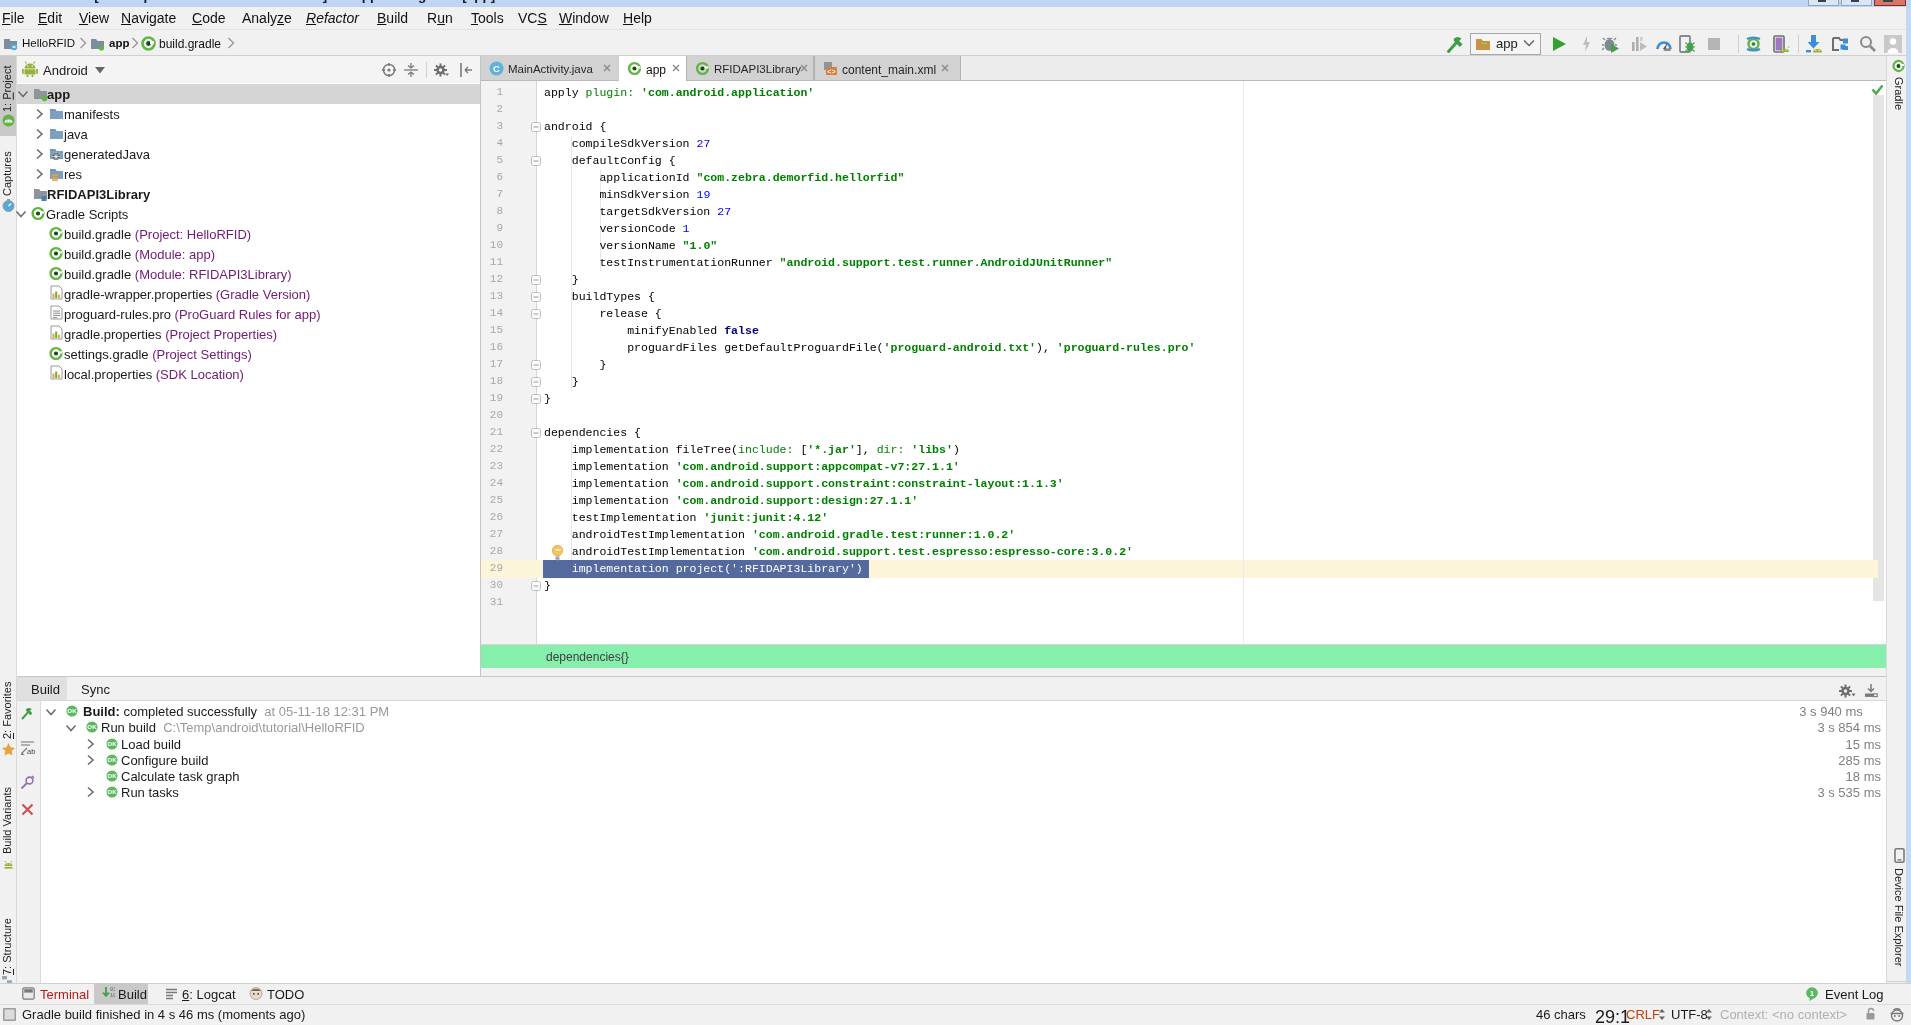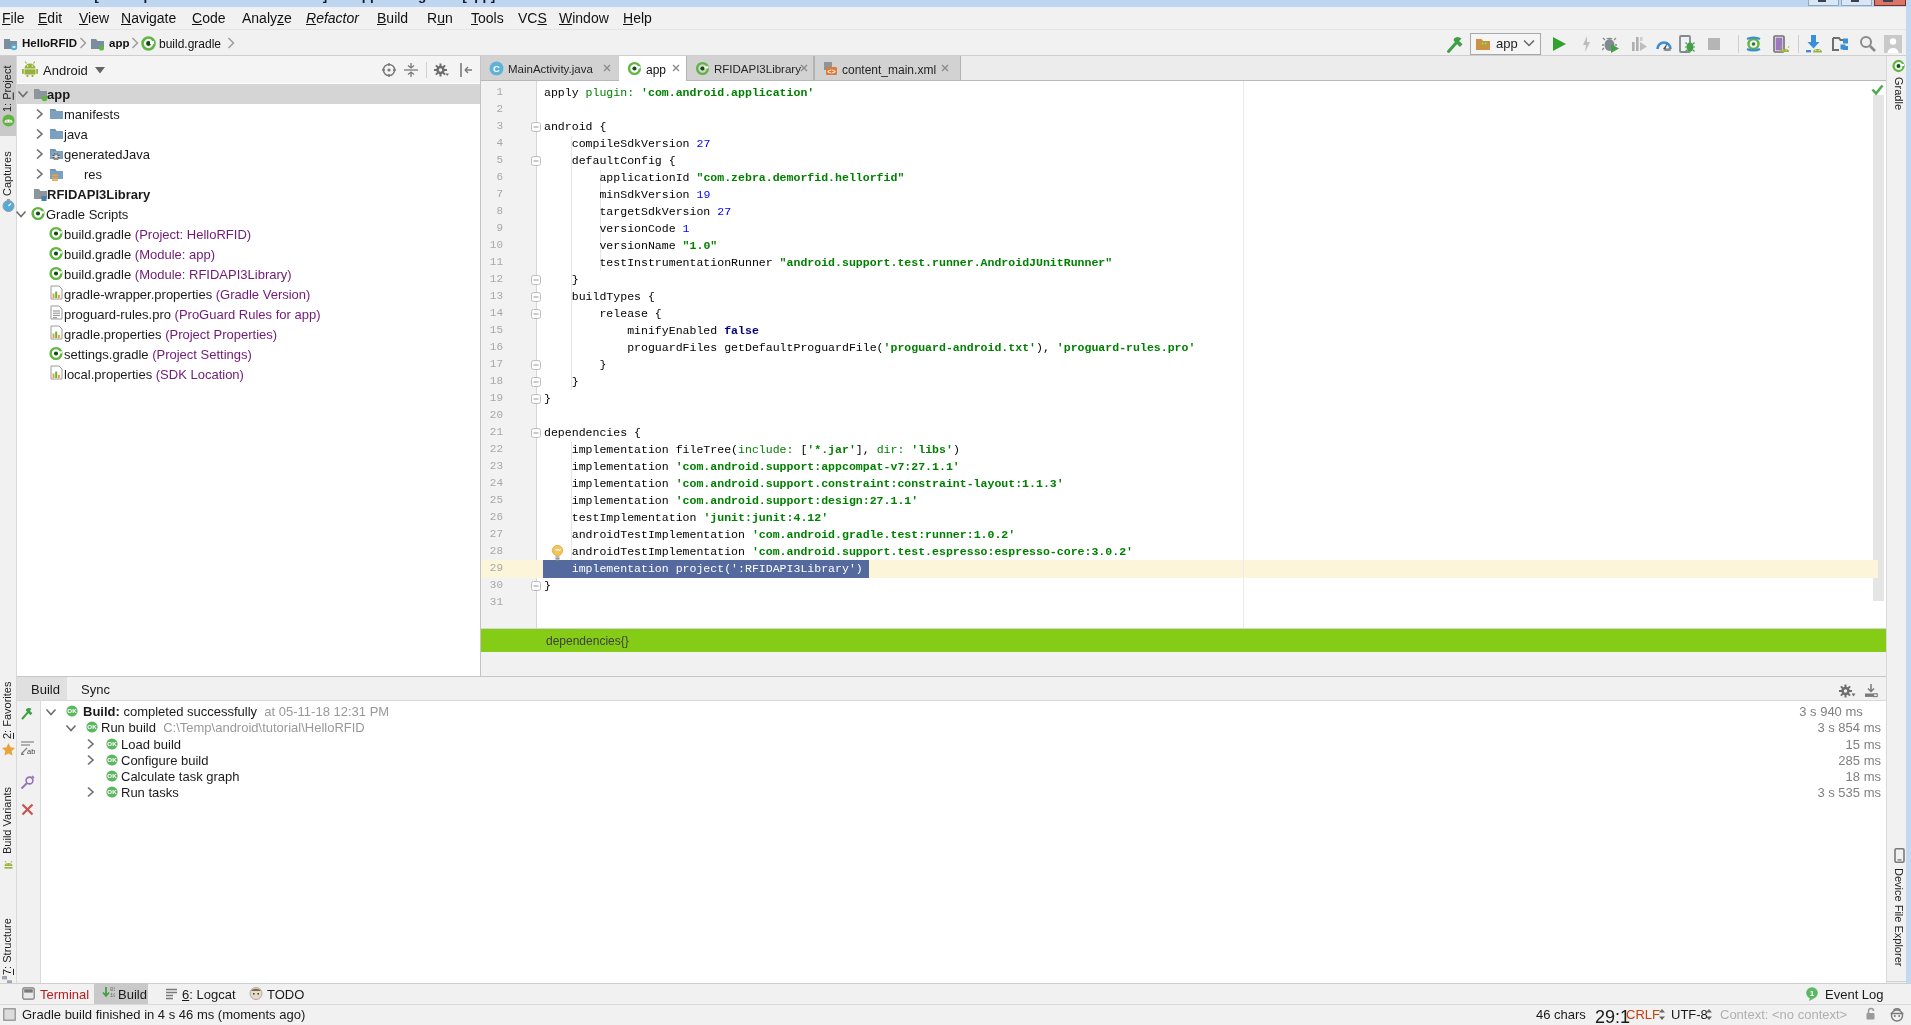--- a/index.html
+++ b/index.html
@@ -50,21 +50,21 @@
 
 <div class="abs" style="left:0;top:30px;width:1911px;height:26px;background:#f1f1f1;border-bottom:1px solid #cfcfcf;box-sizing:border-box;"></div>
 <div id="navbar">
 
   <svg class="abs" style="left:3px;top:36px;" width="15" height="15" viewBox="0 0 15 15">
     <path d="M1 3 h5 l1.5 2 H14 v8 H1 z" fill="#7b8ea0"></path>
     <rect x="1" y="3" width="6" height="2" fill="#7b8ea0"></rect>
     <circle cx="11" cy="11" r="3.2" fill="#55aadd"></circle>
     <rect x="9.5" y="10.3" width="3" height="1.4" fill="#fff"></rect>
   </svg>
-  <span class="abs sans" style="left:22px;top:37px;font-size:11.5px;font-weight:bold;color:#111;">HelloRFID</span>
+  <span class="abs sans" style="left:22px;top:37px;font-size:11.5px;font-weight:normal;color:#111;">HelloRFID</span>
   <svg class="abs" style="left:79px;top:37px;" width="8" height="12" viewBox="0 0 8 12">
       <path d="M1.5 1 L6.5 6 L1.5 11" stroke="#9a9a9a" stroke-width="1.4" fill="none"></path>
     </svg>
   <svg class="abs" style="left:90px;top:36px;" width="15" height="15" viewBox="0 0 15 15">
     <path d="M1 3 h5 l1.5 2 H14 v8 H1 z" fill="#7b8ea0"></path>
     <circle cx="11.5" cy="12" r="2.6" fill="#62b543"></circle>
   </svg>
   <span class="abs sans" style="left:109px;top:37px;font-size:11.5px;font-weight:bold;color:#111;">app</span>
   <svg class="abs" style="left:131px;top:37px;" width="8" height="12" viewBox="0 0 8 12">
       <path d="M1.5 1 L6.5 6 L1.5 11" stroke="#9a9a9a" stroke-width="1.4" fill="none"></path>
@@ -330,21 +330,21 @@
 
     <svg class="abs" style="left:33px;top:167px;" width="14" height="14">
         <use href="#chevR"></use>
       </svg>
     <svg class="abs" style="left:49px;top:165px;" width="15" height="18" viewBox="0 0 15 17">
         <use href="#foldblue"></use>
       <rect x="3" y="9" width="6" height="1.6" fill="#e8a33d"></rect>
       <rect x="3" y="11.4" width="6" height="1.6" fill="#e8a33d"></rect>
       <rect x="3" y="13.8" width="6" height="1.6" fill="#e8a33d"></rect>
     </svg>
-    <span class="abs" style="left:64px;top:167px;margin-left:20px;">res</span>
+    <span class="abs" style="left:64px;top:167px;">res</span>
 
     <svg class="abs" style="left:33px;top:185px;" width="15" height="18" viewBox="0 0 15 17">
         <use href="#foldgray"></use>
         <rect x="8.5" y="10.5" width="5" height="5" fill="#4a7fb0"></rect>
       </svg>
     <span class="abs" style="left:47px;top:187px;font-weight:bold;">RFIDAPI3Library</span>
 
     <svg class="abs" style="left:14px;top:207px;" width="14" height="14">
         <use href="#chevD"></use>
       </svg>
@@ -565,21 +565,21 @@
     <div class="codeline" style="top:543px;">    androidTestImplementation <span class="str">'com.android.support.test.espresso:espresso-core:3.0.2'</span></div>
     <div class="codeline" style="top:560px;color:#fff;">    implementation project(':RFIDAPI3Library')</div>
     <div class="codeline" style="top:577px;">}</div>
   </div>
 
   <svg class="abs" style="left:1871px;top:84px;" width="13" height="12" viewBox="0 0 13 12">
     <path d="M1.5 5.5 L5 9.5 L11.5 1.5" stroke="#4dab51" stroke-width="2.6" fill="none"></path>
   </svg>
 </div>
 
-<div class="abs" style="left:481px;top:628px;width:1405px;height:24px;background:#84cc16;border-top:1px solid #d5d5d5;box-sizing:border-box;text-align:center;">
+<div class="abs" style="left:481px;top:644px;width:1405px;height:24px;background:#86efac;border-top:1px solid #d5d5d5;box-sizing:border-box;text-align:center;">
   <div class="abs sans" style="left:65px;top:5px;font-size:12px;color:#404040;">dependencies{}</div>
 </div>
 
 <div id="buildpanel">
   <div class="abs" style="left:17px;top:676px;width:1869px;height:1px;background:#c6c6c6;"></div>
   <div class="abs" style="left:17px;top:677px;width:1869px;height:24px;background:#f1f1f1;border-bottom:1px solid #d8d8d8;box-sizing:border-box;"></div>
   <div class="abs" style="left:17px;top:677px;width:50px;height:23px;background:#e0e0e0;"></div>
   <span class="abs sans" style="left:31px;top:682px;font-size:13px;color:#1a1a1a;">Build</span>
   <span class="abs sans" style="left:81px;top:682px;font-size:13px;color:#1a1a1a;">Sync</span>
   <svg class="abs" style="left:1839px;top:684px;" width="17" height="14" viewBox="0 0 17 14">

